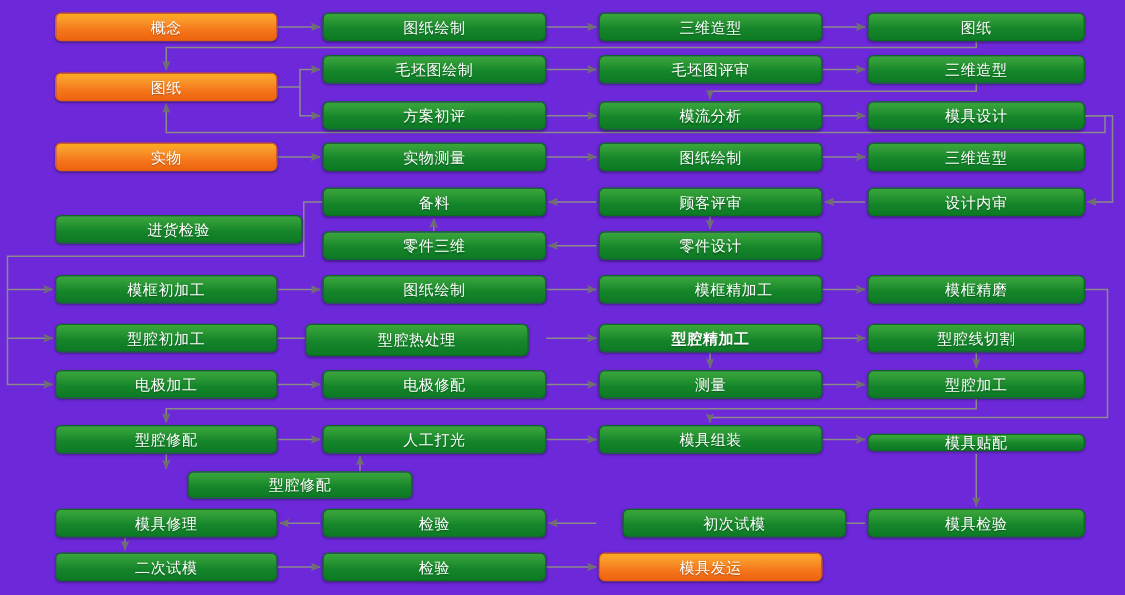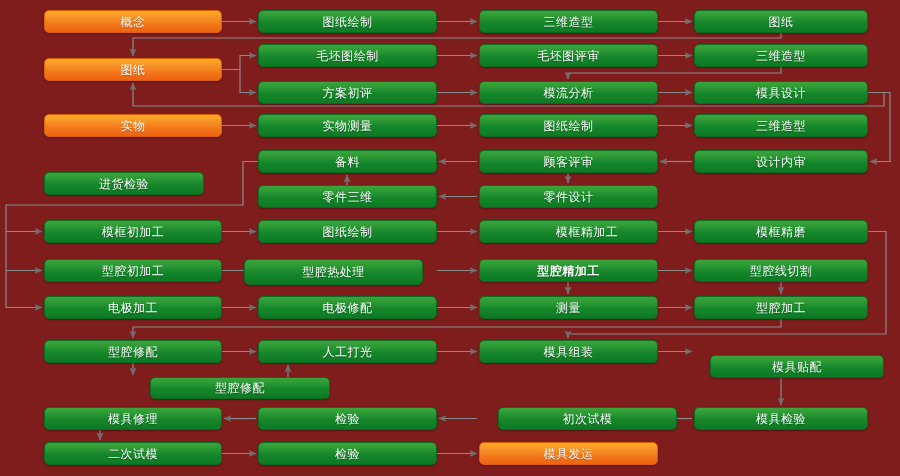--- a/index.html
+++ b/index.html
@@ -4,21 +4,21 @@
 <style>
   html,body{margin:0;padding:0;background:#ffffff;}
   body{
     font-family:"Liberation Sans","DejaVu Sans",sans-serif;
     -webkit-font-smoothing:antialiased;
   }
   #canvas{
     position:relative;
     width:900px;
     height:476px;
-    background:#7f1d1d;
+    background:#6d28d9;
     overflow:hidden;
   }
   svg.wires{
     position:absolute;
     left:0;top:0;
     width:900px;height:476px;
     pointer-events:none;
   }
   .node{
     position:absolute;
@@ -194,21 +194,21 @@
   <div class="node green" style="left:258px;top:150px;width:179px;height:23px;">
     <span class="lbl">备料</span>
   </div>
   <div class="node green" style="left:479px;top:150px;width:179px;height:23px;">
     <span class="lbl">顾客评审</span>
   </div>
   <div class="node green" style="left:694px;top:150px;width:174px;height:23px;">
     <span class="lbl">设计内审</span>
   </div>
 
-  <div class="node green" style="left:44px;top:172px;width:160px;height:23px;">
+  <div class="node green" style="left:44px;top:172px;width:198px;height:23px;">
     <span class="lbl">进货检验</span>
   </div>
 
   <div class="node green" style="left:258px;top:185px;width:179px;height:23px;">
     <span class="lbl">零件三维</span>
   </div>
   <div class="node green" style="left:479px;top:185px;width:179px;height:23px;">
     <span class="lbl">零件设计</span>
   </div>
 
@@ -253,21 +253,21 @@
 
   <div class="node green" style="left:44px;top:340px;width:178px;height:23px;">
     <span class="lbl">型腔修配</span>
   </div>
   <div class="node green" style="left:258px;top:340px;width:179px;height:23px;">
     <span class="lbl">人工打光</span>
   </div>
   <div class="node green" style="left:479px;top:340px;width:179px;height:23px;">
     <span class="lbl">模具组装</span>
   </div>
-  <div class="node green" style="left:694px;top:355px;width:174px;height:23px;margin-left:16px;">
+  <div class="node green" style="left:694px;top:347px;width:174px;height:14px;">
     <span class="lbl">模具贴配</span>
   </div>
 
   <div class="node green" style="left:150px;top:377px;width:180px;height:22px;">
     <span class="lbl">型腔修配</span>
   </div>
 
   <div class="node green" style="left:44px;top:407px;width:178px;height:23px;">
     <span class="lbl">模具修理</span>
   </div>

